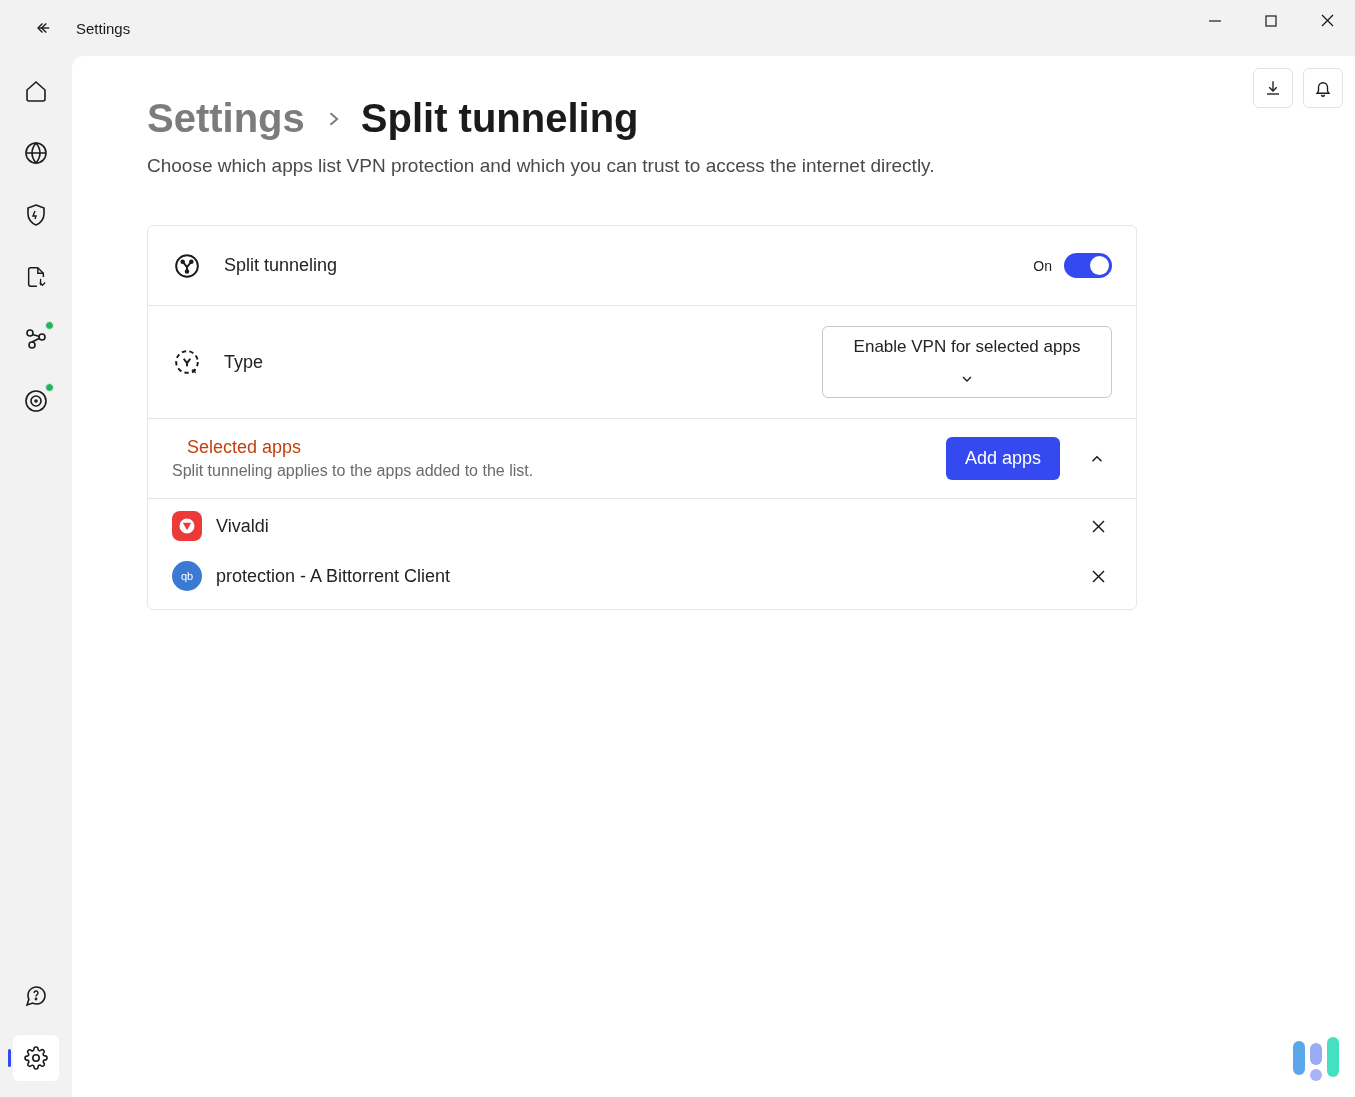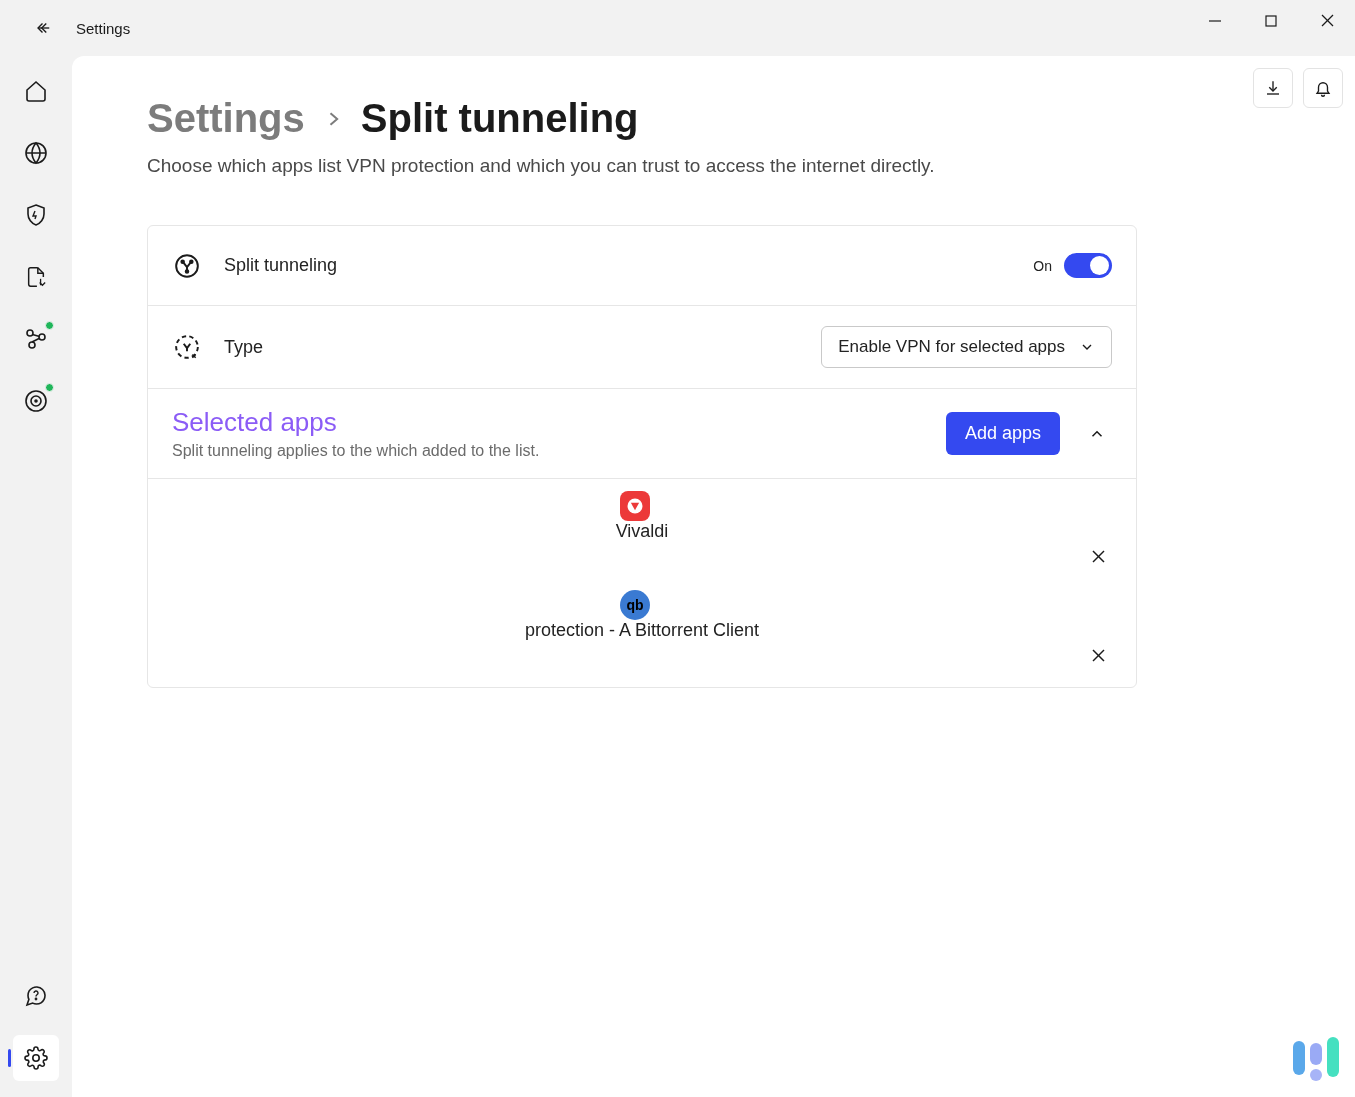--- a/index.html
+++ b/index.html
@@ -168,29 +168,30 @@
     border-radius: 6px;
     padding: 10px 16px;
     font-size: 17px;
     color: #232323;
     display: flex;
     align-items: center;
     gap: 14px;
     cursor: pointer;
     min-width: 290px;
     justify-content: space-between;
+    flex-direction: column;
   }
 
   .section-row {
     padding: 18px 24px;
     border-bottom: 1px solid #e6e6e6;
     display: flex;
     align-items: center;
   }
-  .section-head .title { font-size: 26px; color: #8b5cf6; margin-bottom: 4px; }
+  .section-head .title { font-size: 18px; color: #c2410c; margin-bottom: 4px; margin-left: 15px; }
   .section-head .desc { font-size: 16px; color: #6b6b6b; }
   .add-btn {
     background: #3449f0;
     color: #fff;
     font-size: 18px;
     padding: 11px 19px;
     border-radius: 6px;
     border: none;
     cursor: pointer;
     margin-left: auto;
@@ -199,30 +200,29 @@
   .chevron-toggle {
     width: 30px; height: 30px;
     display: flex; align-items: center; justify-content: center;
     cursor: pointer;
   }
 
   .app-row {
     display: flex;
     align-items: center;
     padding: 12px 24px;
-    flex-direction: column;
   }
   .app-row + .app-row { padding-top: 8px; }
   .app-row:last-child { padding-bottom: 18px; }
   .app-icon {
     width: 30px; height: 30px;
     border-radius: 8px;
     margin-right: 14px;
     display: flex; align-items: center; justify-content: center;
-    font-size: 14px; font-weight: 700; color: #000000;
+    font-size: 11px; font-weight: 400; color: #ffffff;
   }
   .vivaldi-icon { background: #ec3939; border-radius: 8px; }
   .qb-icon { background: #3a7ad2; border-radius: 50%; }
   .app-name { font-size: 18px; color: #232323; }
   .remove-btn {
     margin-left: auto;
     width: 28px; height: 28px;
     display: flex; align-items: center; justify-content: center;
     cursor: pointer;
     color: #4a4a4a;
@@ -403,21 +403,21 @@
         <span>Enable VPN for selected apps</span>
         <svg width="16" height="16" viewBox="0 0 24 24" fill="none" stroke="#1b1b1b" stroke-width="2">
             <path d="M6 9l6 6 6-6"></path>
           </svg>
       </div>
     </div>
 
     <div class="section-row">
       <div class="section-head">
         <div class="title">Selected apps</div>
-        <div class="desc">Split tunneling applies to the which added to the list.</div>
+        <div class="desc">Split tunneling applies to the apps added to the list.</div>
       </div>
       <button class="add-btn">Add apps</button>
       <div class="chevron-toggle">
         <svg width="18" height="18" viewBox="0 0 24 24" fill="none" stroke="#1b1b1b" stroke-width="2">
             <path d="M6 15l6-6 6 6"></path>
           </svg>
       </div>
     </div>
 
     <div class="app-row">

